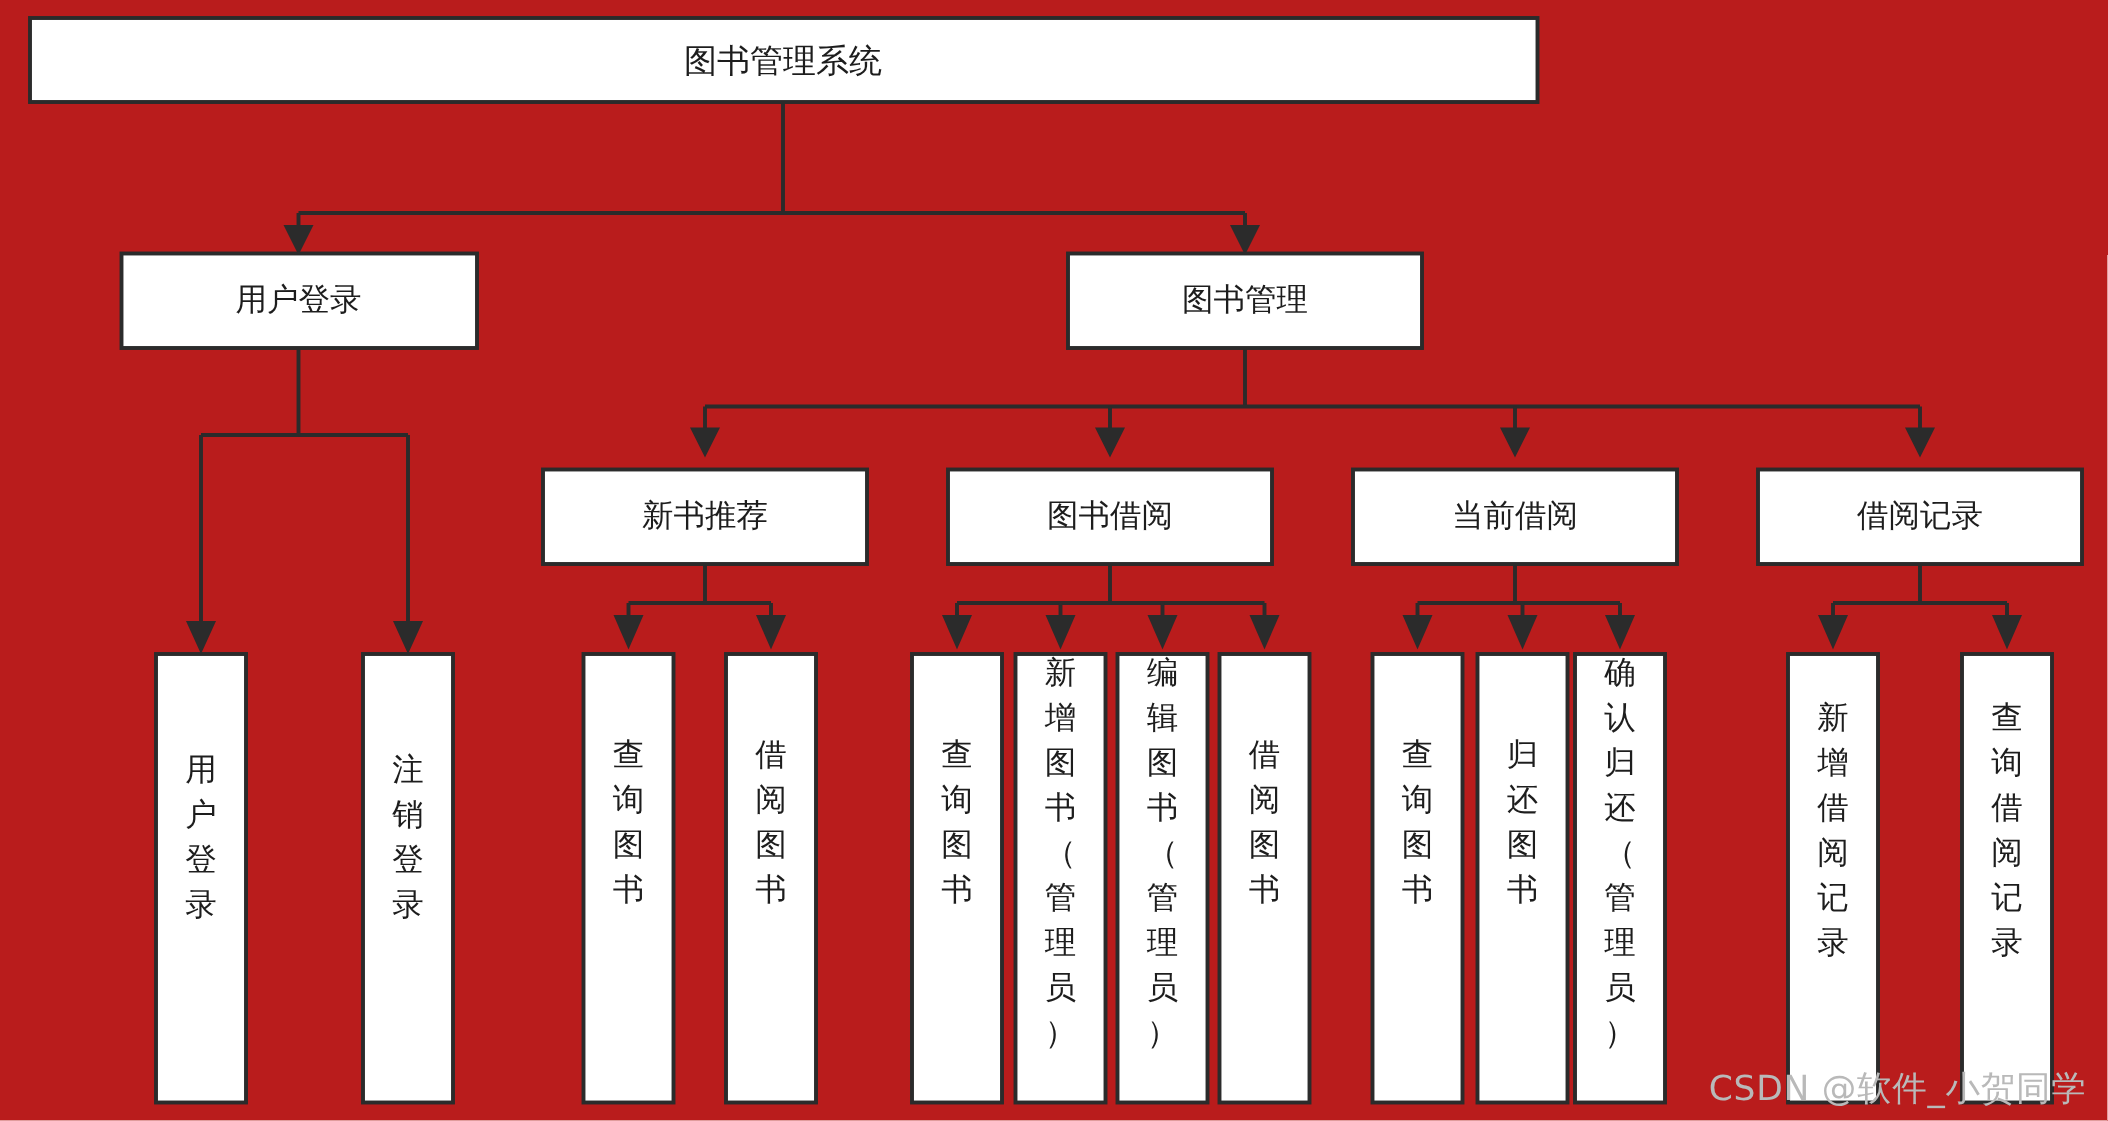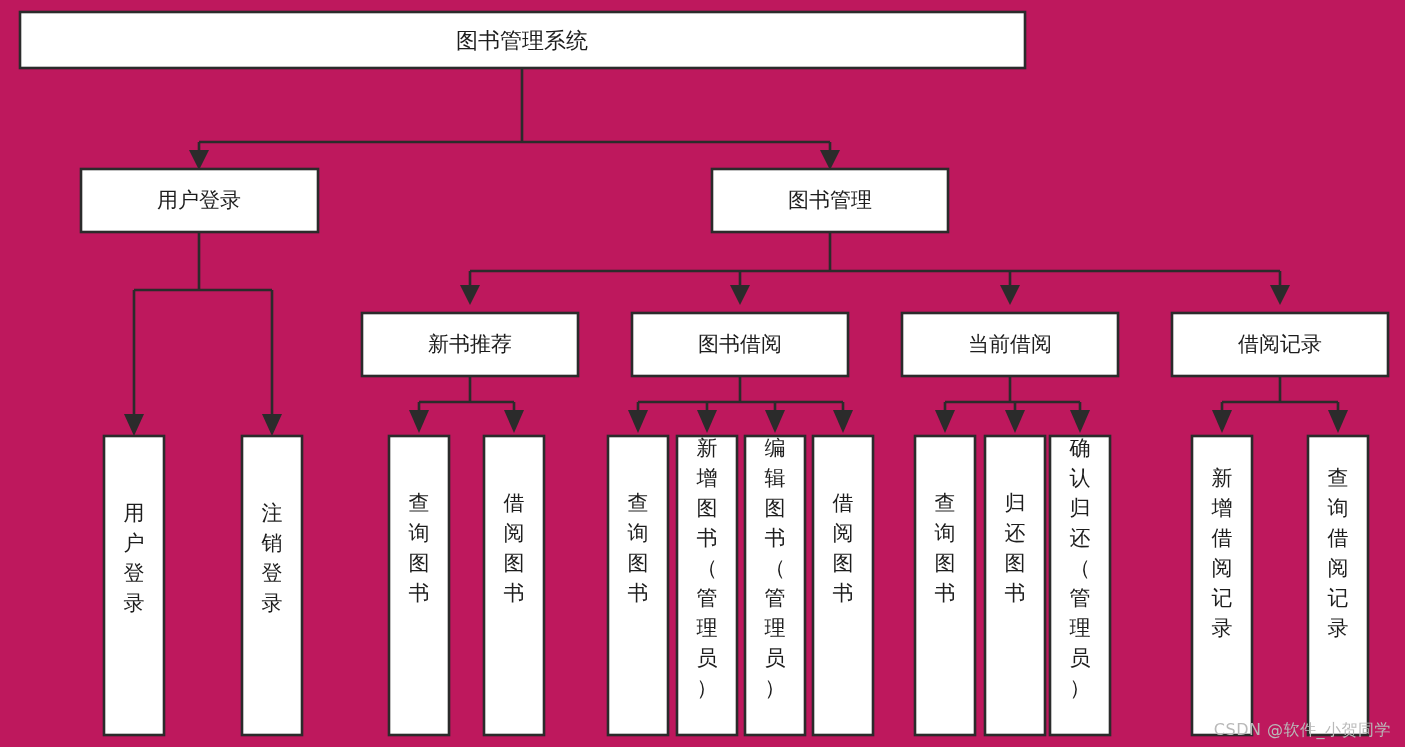--- a/index.html
+++ b/index.html
@@ -7,21 +7,21 @@
     padding: 0;
     background: #ffffff;
   }
   body {
     font-family: "DejaVu Sans", "Liberation Sans", sans-serif;
   }
   #diagram-root {
     position: relative;
     width: 1405px;
     height: 747px;
-    background: #be185d;
+    background: #b91c1c;
     overflow: hidden;
   }
   svg.diagram-canvas {
     position: absolute;
     top: 0;
     left: 0;
     width: 1405px;
     height: 747px;
     display: block;
   }
@@ -54,21 +54,21 @@
     text-anchor: middle;
   }
   .title-label {
     font-size: 22px;
   }
   .watermark {
     position: absolute;
     right: 14px;
     bottom: 6px;
     font-family: "DejaVu Sans", "Liberation Sans", sans-serif;
-    font-size: 16px;
+    font-size: 23px;
     color: #b9b9b9;
     letter-spacing: 0.5px;
     white-space: nowrap;
     pointer-events: none;
   }
 </style>
 </head>
 <body>
 
 <div id="diagram-root">

